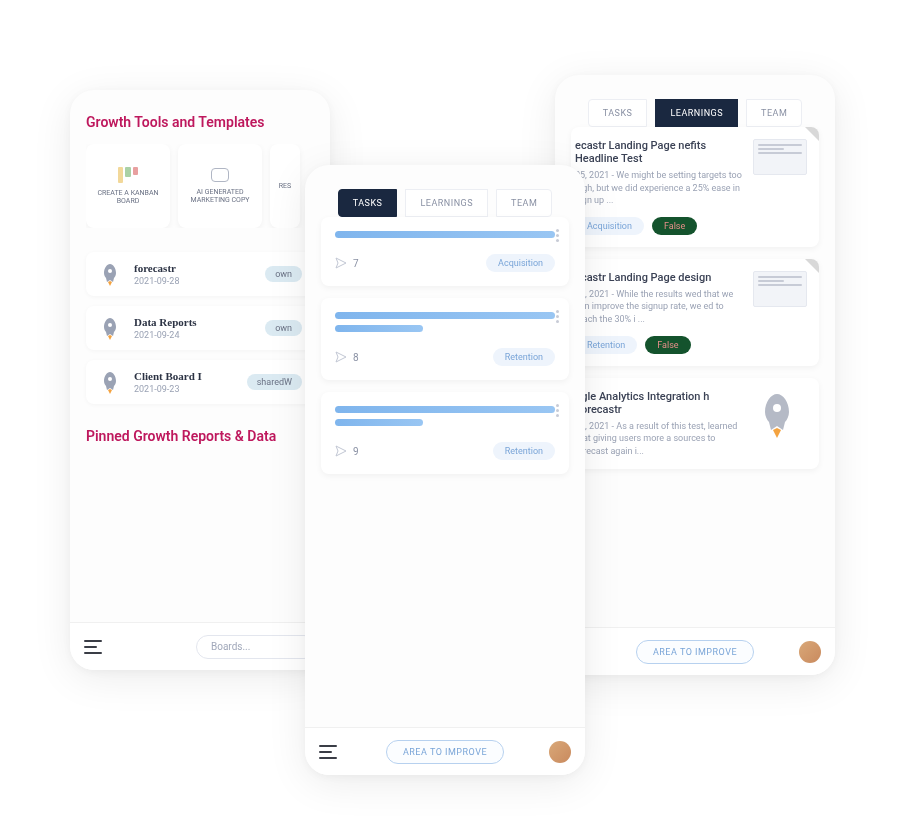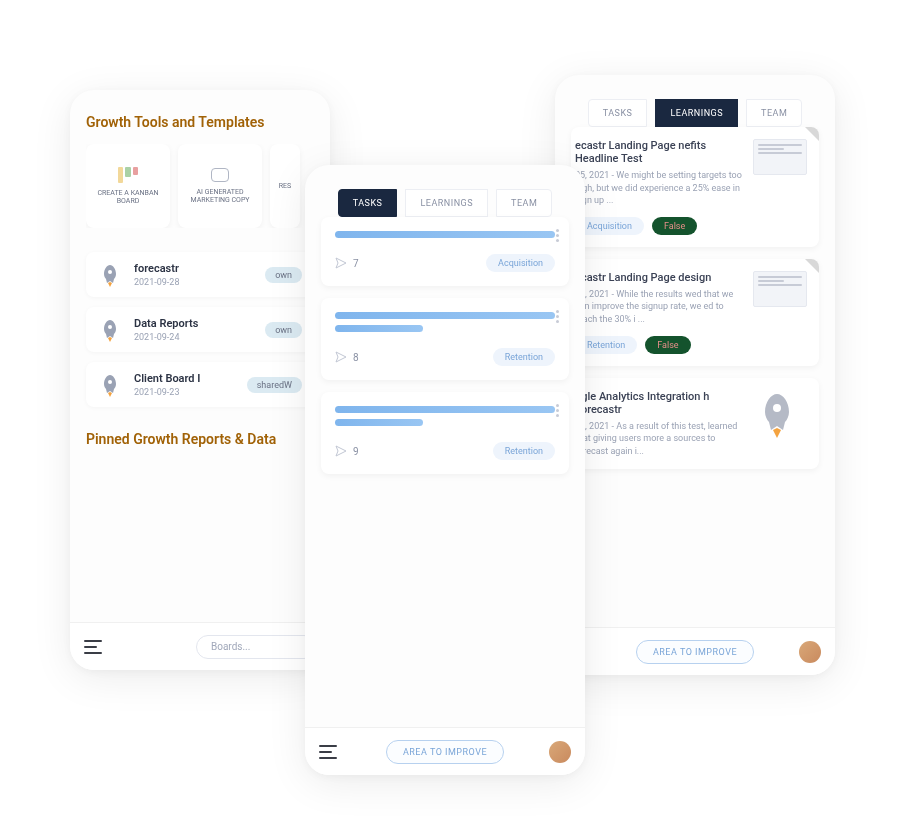--- a/index.html
+++ b/index.html
@@ -51,21 +51,21 @@
     
     .phone-content {
       flex: 1;
       padding: 24px 16px 8px 16px;
       overflow: hidden;
     }
     
     .section-title {
       font-size: 14px;
       font-weight: 600;
-      color: #a16207;
+      color: #be185d;
       margin-bottom: 14px;
     }
     
     .tool-cards {
       display: flex;
       gap: 8px;
       margin-bottom: 24px;
       overflow: hidden;
     }
     
@@ -114,20 +114,21 @@
     
     .board-info {
       flex: 1;
       overflow: hidden;
     }
     
     .board-name {
       font-size: 11px;
       font-weight: 600;
       color: #2c3344;
+      font-family: Liberation Serif, serif;
     }
     
     .board-date {
       font-size: 9px;
       color: #9aa2b4;
       margin-top: 2px;
     }
     
     .board-tag {
       font-size: 9px;

